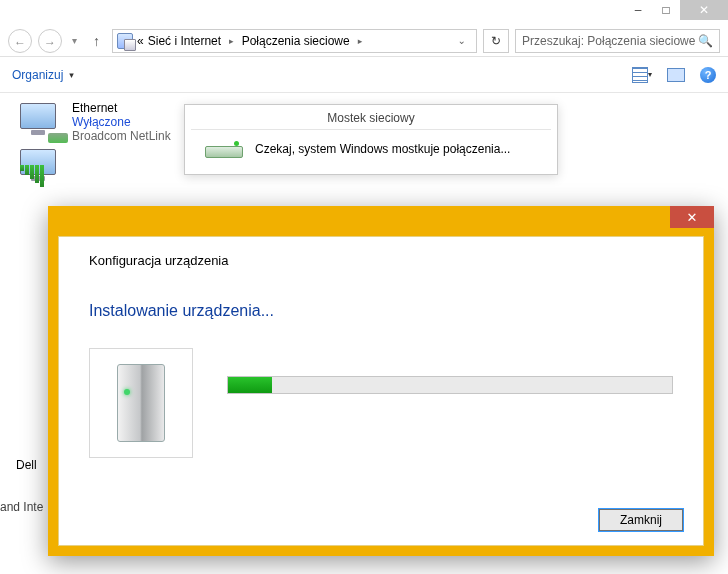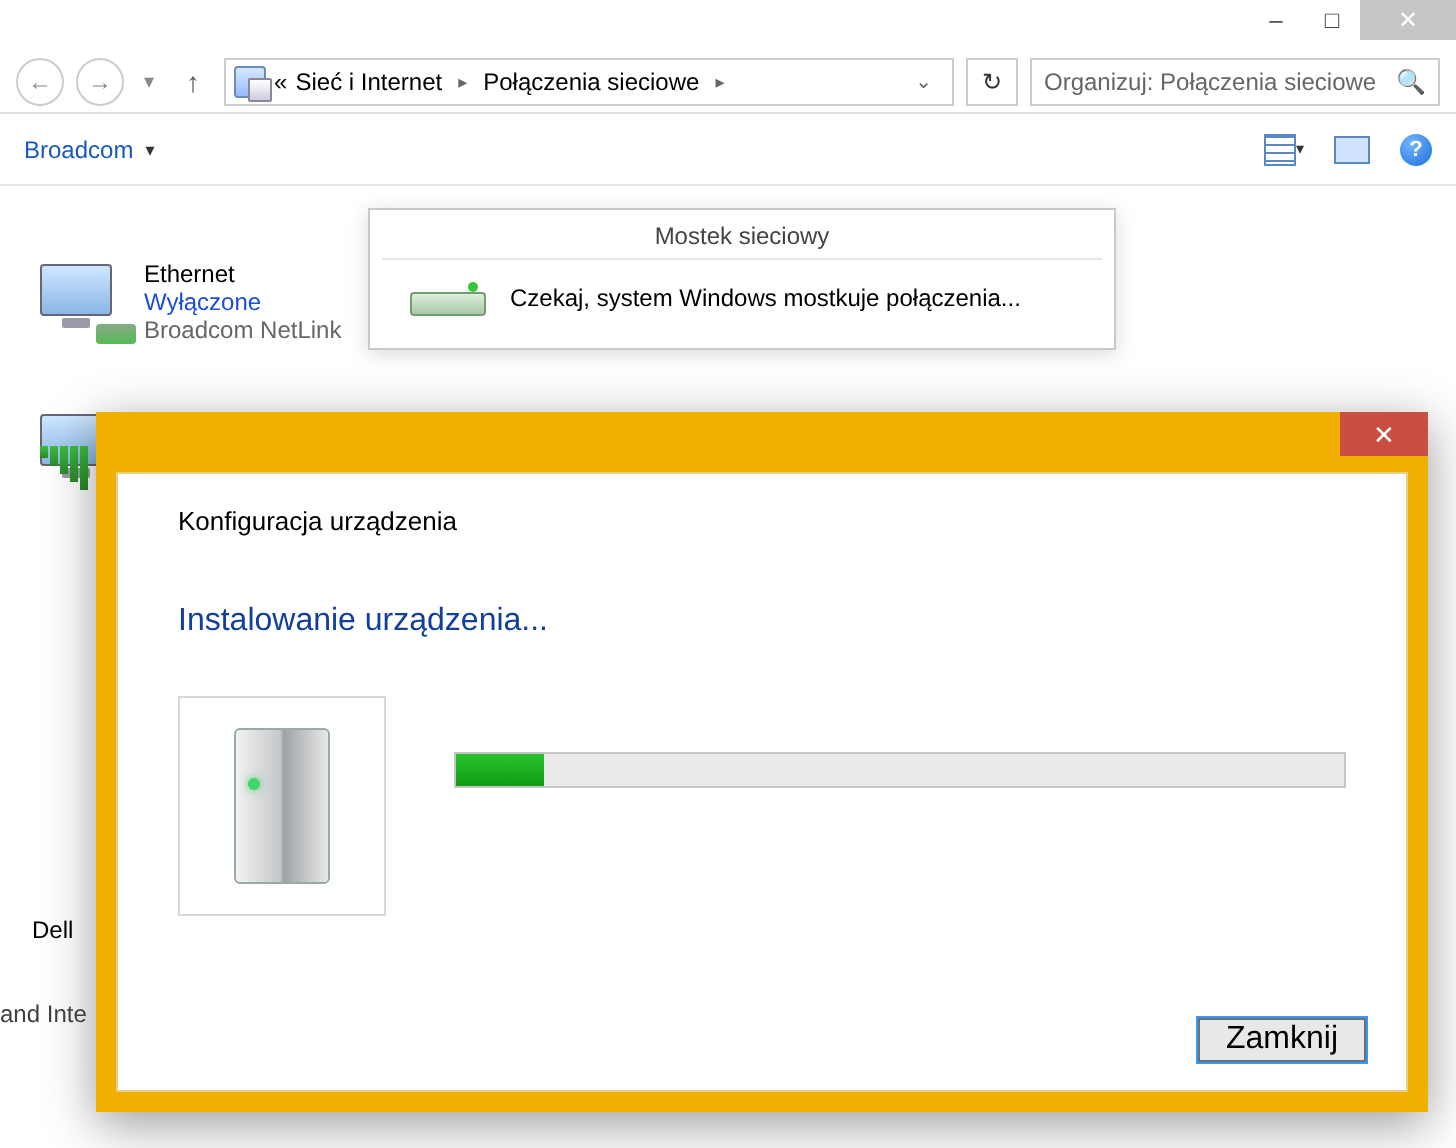--- a/index.html
+++ b/index.html
@@ -36,21 +36,21 @@
   .organize .caret{ color:#333; font-size:9px;}
   .tb-right { margin-left:auto; display:flex; align-items:center; gap:14px; color:#3a6ea5;}
   .tb-icon { width:20px;height:18px; display:flex;align-items:center;justify-content:center; position:relative;}
   .view-icon { width:20px;height:16px; border:1px solid #5a8ac6; background:repeating-linear-gradient(to bottom,#5a8ac6 0 1px,#fff 1px 4px);}
   .pane-icon { width:18px;height:14px; border:1px solid #5a8ac6; background:#cfe3ff;}
   .help-icon { width:16px;height:16px;border-radius:50%; background:radial-gradient(circle at 35% 30%, #6fb5ff, #1e6fd9); color:#fff; font-weight:bold; font-size:11px; display:flex;align-items:center;justify-content:center;}
   .small-caret { font-size:8px; color:#333;}
 
   
   .content { padding:6px 8px 8px 18px; position:relative;}
-  .netitem { display:flex; align-items:flex-start; gap:8px; width:330px; padding:2px;margin-top:29px;}
+  .netitem { display:flex; align-items:flex-start; gap:8px; width:330px; padding:2px;}
   .netitem .ico { width:44px; height:40px; position:relative;}
   .monitor { width:36px;height:26px;border:1px solid #667; background:linear-gradient(#cfe7ff,#89b7e6); border-radius:2px; position:relative; margin-top:2px;}
   .monitor::after{ content:""; position:absolute; left:50%; transform:translateX(-50%); bottom:-7px; width:14px;height:5px; background:#99a; border-radius:1px;}
   .cable { position:absolute; bottom:-2px; right:-4px; width:20px;height:10px; background:linear-gradient(#8a8,#5b5); border-radius:2px;}
   .bars { position:absolute; bottom:0; left:0; display:flex; gap:1px;}
   .bars i{ display:block; width:4px; background:linear-gradient(#3cbf3c,#2a8a2a);}
   .bars i:nth-child(1){height:6px;} .bars i:nth-child(2){height:10px;} .bars i:nth-child(3){height:14px;} .bars i:nth-child(4){height:18px;} .bars i:nth-child(5){height:22px;}
   .nettext .title { color:#000; font-weight:400;}
   .nettext .sub { color:#1d4ed8;}
   .nettext .sub2 { color:#666;}
@@ -75,21 +75,21 @@
   .yellow-header { font-size:13px; color:#000; margin-bottom:34px;}
   .yellow-blue { color:#103f9e; font-size:16px; margin-bottom:28px;}
   .yellow-main { display:flex; gap:34px; align-items:flex-start;}
   .server-ico { width:104px; height:110px; border:1px solid #d8d8d8; display:flex; align-items:center; justify-content:center;}
   .server-shape { width:48px; height:78px; background:linear-gradient(90deg,#f2f2f2,#c5c7c9 48%, #9fa2a4 52%, #e9e9ea); border:1px solid #9aa; border-radius:3px; position:relative;}
   .server-shape::before{ content:""; position:absolute; left:6px; top:24px; width:6px;height:6px;border-radius:50%; background:#41d66a; box-shadow:0 0 4px #41d66a;}
   .msg-col { flex:1; font-size:12px; color:#000; line-height:16px;}
   .progress-wrap { margin-top:28px; height:18px; background:#eaeaea; border:1px solid #c6c6c6; position:relative;}
   .progress-fill { height:100%; width:10%; background:linear-gradient(#29c32c,#0f9a12);}
   .btn-row { position:absolute; right:20px; bottom:14px;}
-  .zamknij-btn { min-width:84px; height:22px; border:1px solid #707070; background:#e8e8e8; box-shadow:0 0 0 1px #3399ff; font-size:16px; display:flex; align-items:center; justify-content:center;}
+  .zamknij-btn { min-width:84px; height:22px; border:1px solid #707070; background:#e8e8e8; box-shadow:0 0 0 1px #3399ff; font-size:12px; display:flex; align-items:center; justify-content:center;}
 
 </style>
 </head>
 <body>
 
 <div class="titlebar">
   <div class="win-btns">
     <div class="win-btn min">–</div>
     <div class="win-btn max">□</div>
     <div class="win-btn close-top">✕</div>
@@ -106,28 +106,28 @@
     <span class="crumb">«</span>
     <span class="crumb">Sieć i Internet</span>
     <span class="sep">▸</span>
     <span class="crumb">Połączenia sieciowe</span>
     <span class="sep">▸</span>
     <span style="flex:1"></span>
     <span class="addr-dd">⌄</span>
   </div>
   <div class="refresh-btn">↻</div>
   <div class="searchbox">
-    <span class="txt">Organizuj: Połączenia sieciowe</span>
+    <span class="txt">Przeszukaj: Połączenia sieciowe</span>
     <span class="mag">🔍</span>
   </div>
 </div>
 
 <div class="toolbar">
   <div class="organize">
-    <span>Broadcom</span>
+    <span>Organizuj</span>
     <span class="caret">▾</span>
   </div>
   <div class="tb-right">
     <div class="tb-icon">
       <div class="view-icon"></div>
       <span class="small-caret">▾</span>
     </div>
     <div class="tb-icon">
       <div class="pane-icon"></div>
     </div>

